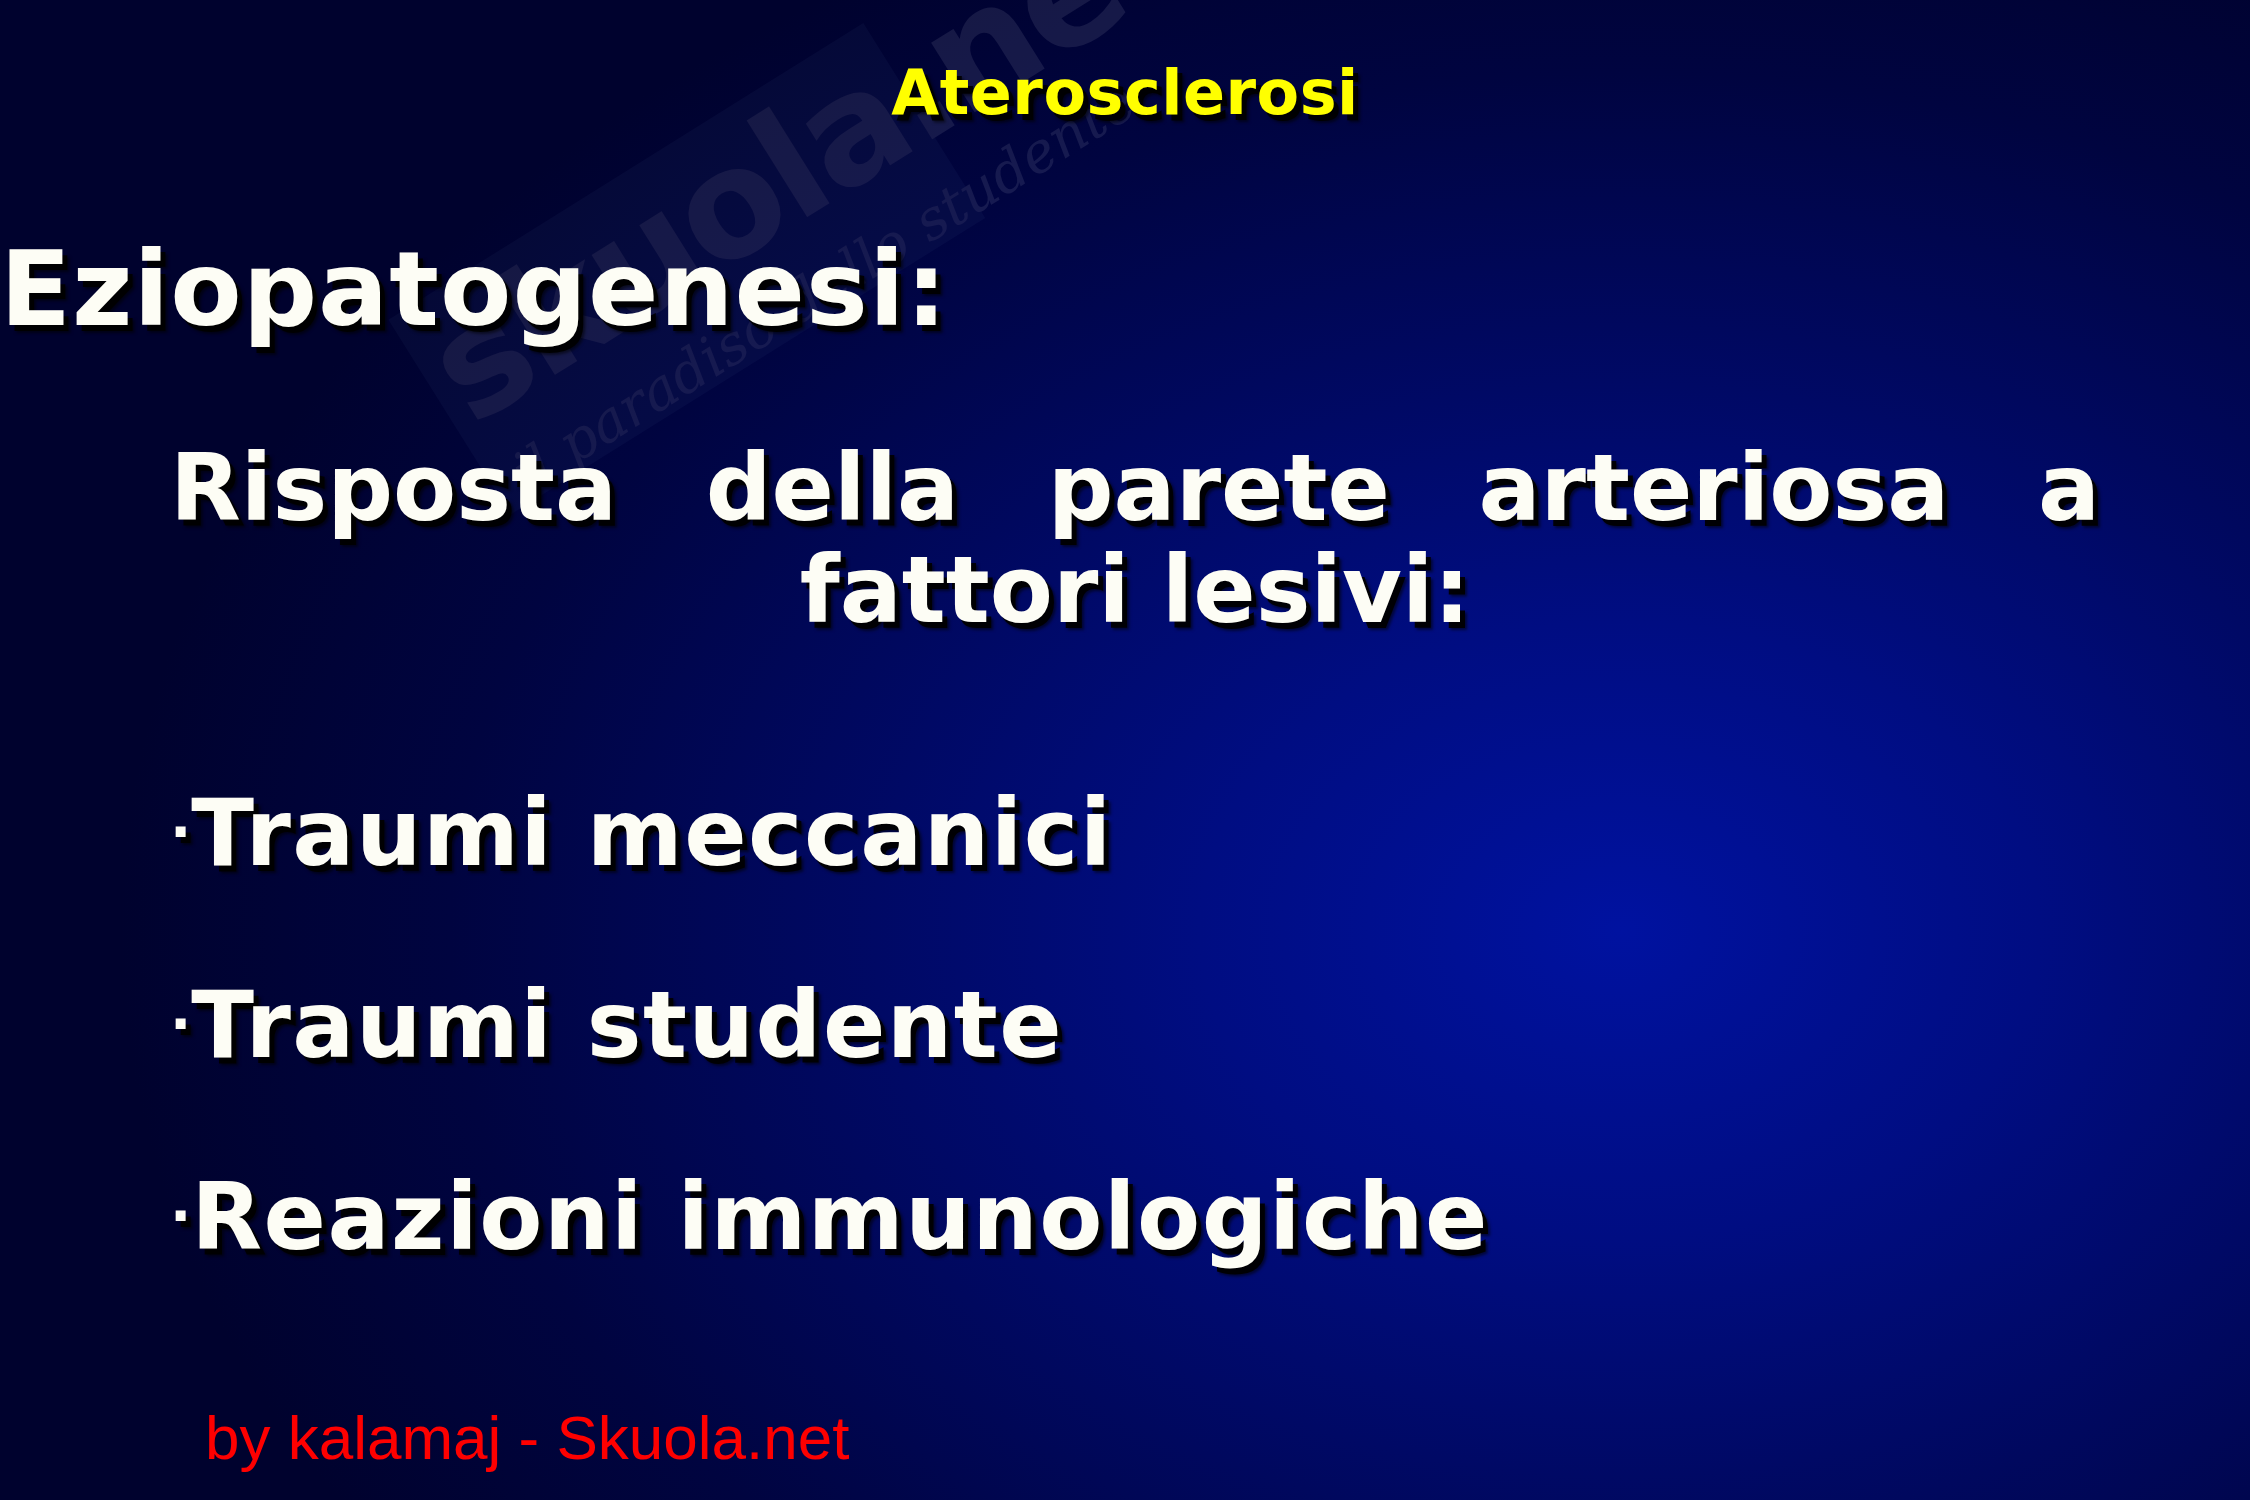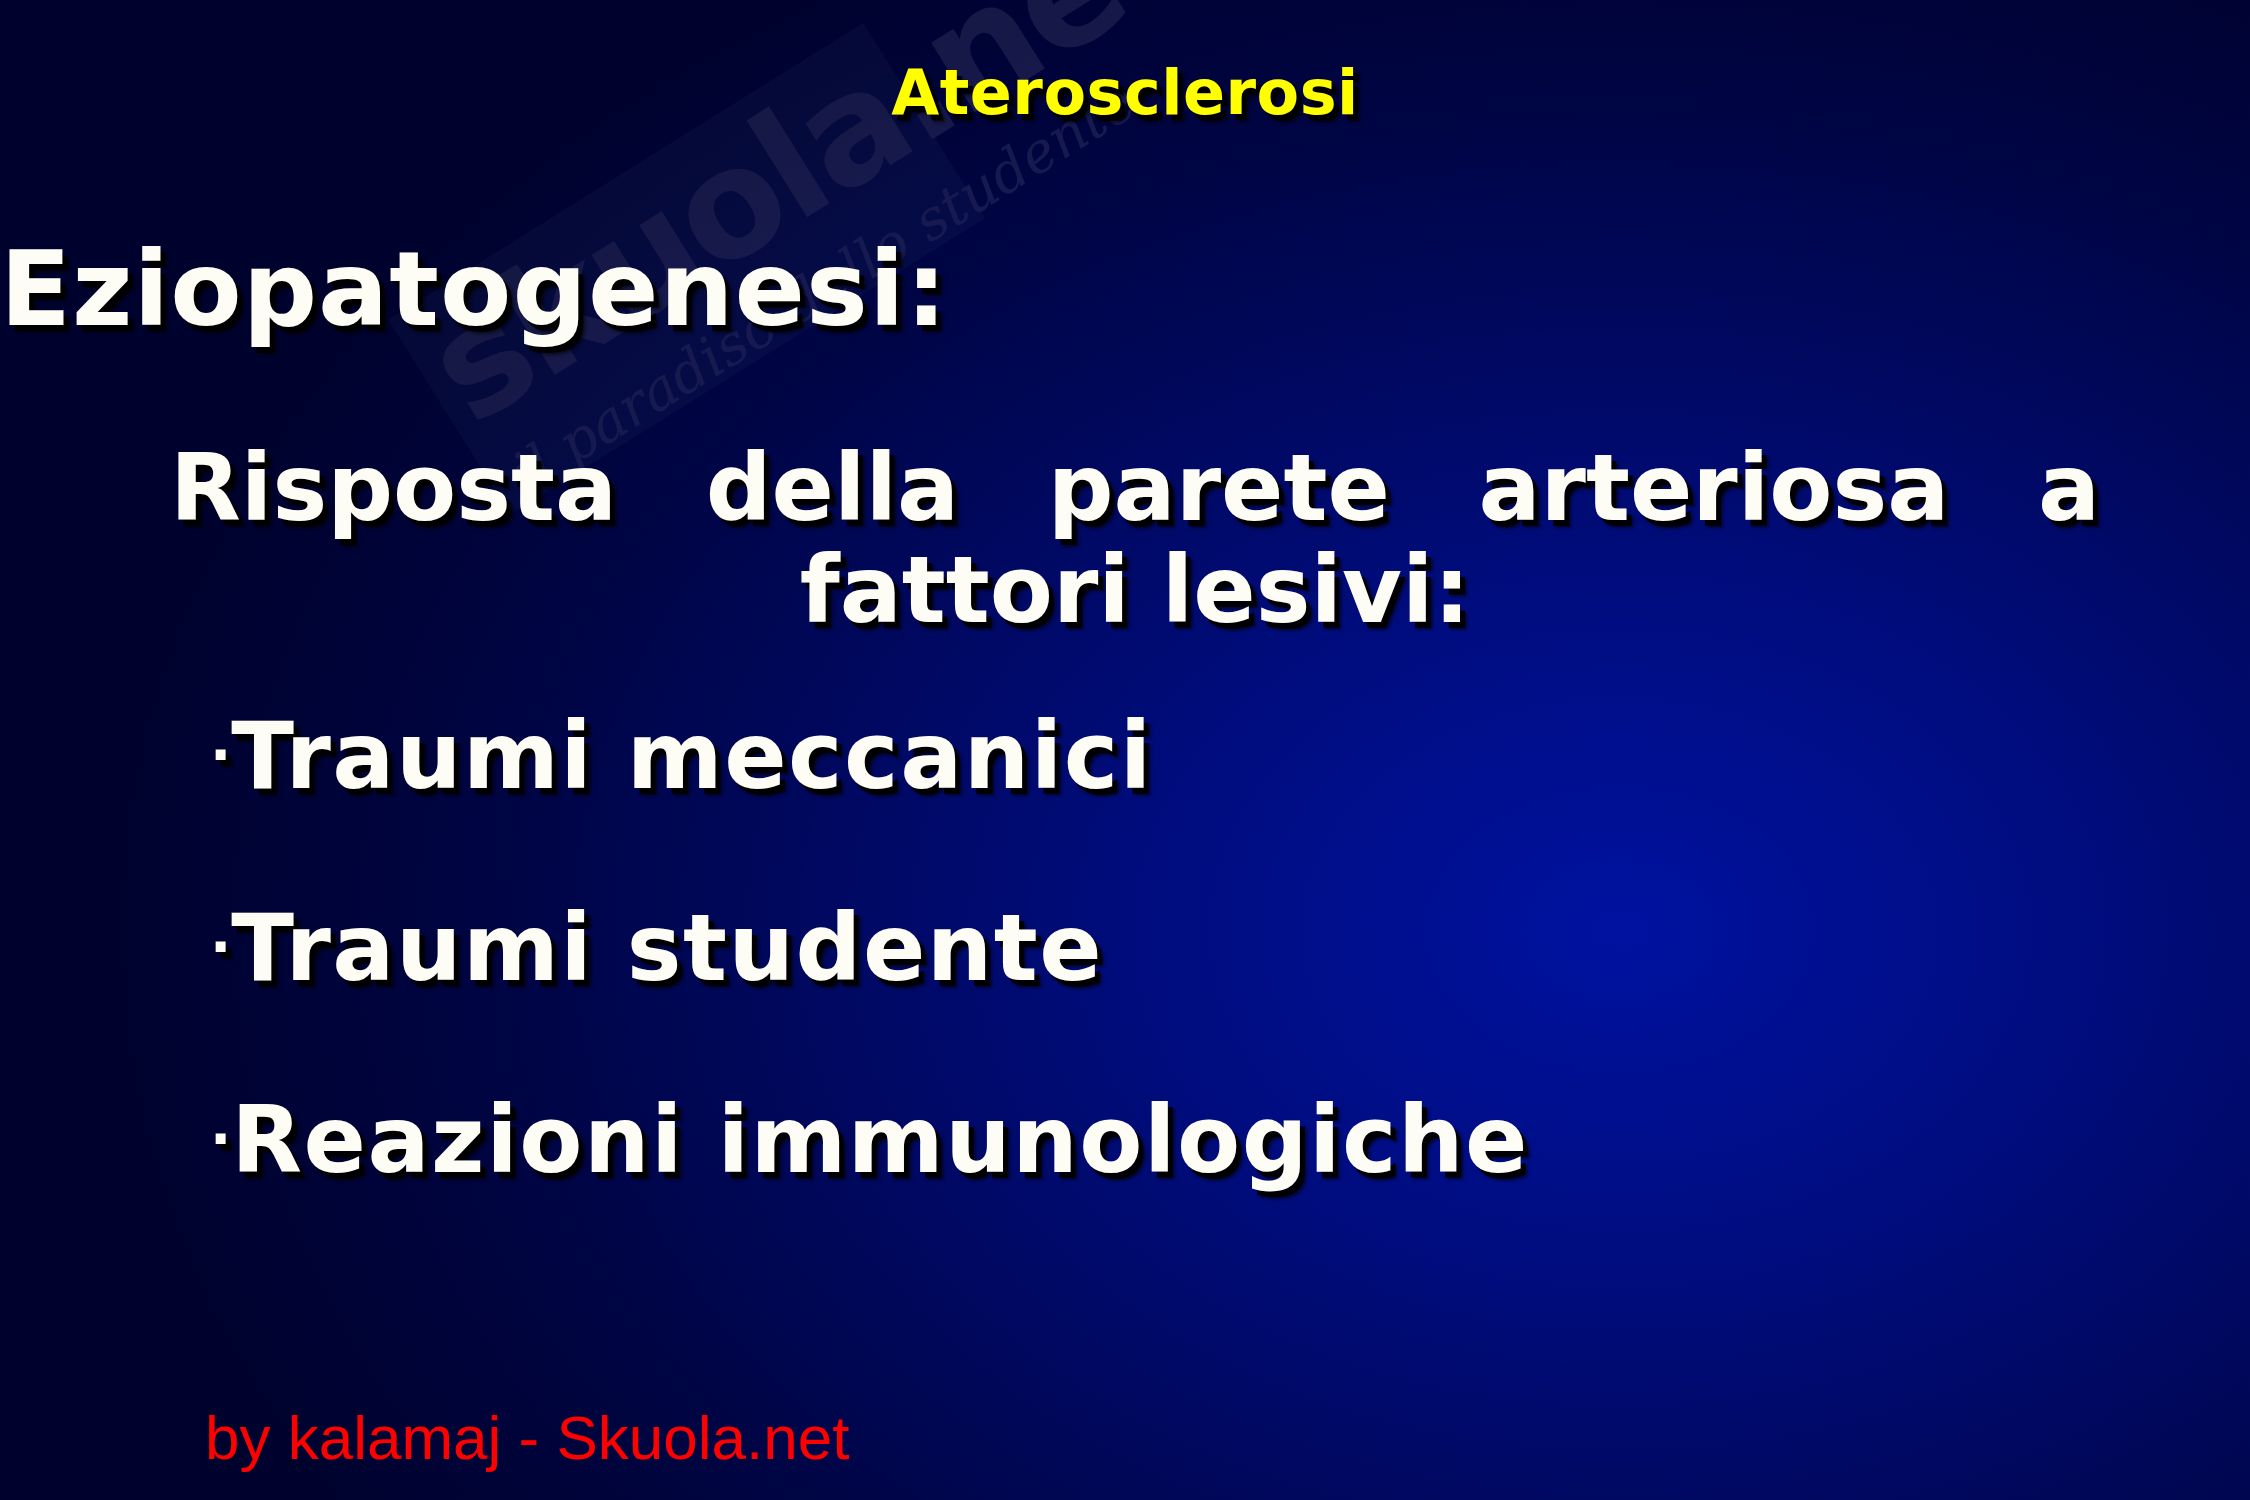--- a/index.html
+++ b/index.html
@@ -125,23 +125,22 @@
     text-align-last: justify;
   }
   .para-left {
     text-align: center;
     margin-top: -6px;
   }
 
   #bullets {
     position: absolute;
     left: 170px;
-    top: 711px;
+    top: 788px;
     width: 1930px;
-    margin-left: 40px;
   }
   .bullet-row {
     display: block;
     font-family: "DejaVu Sans", sans-serif;
     font-weight: bold;
     font-size: 92px;
     line-height: 1;
     color: #fdfdf5;
     margin-bottom: 100px;
     white-space: nowrap;

